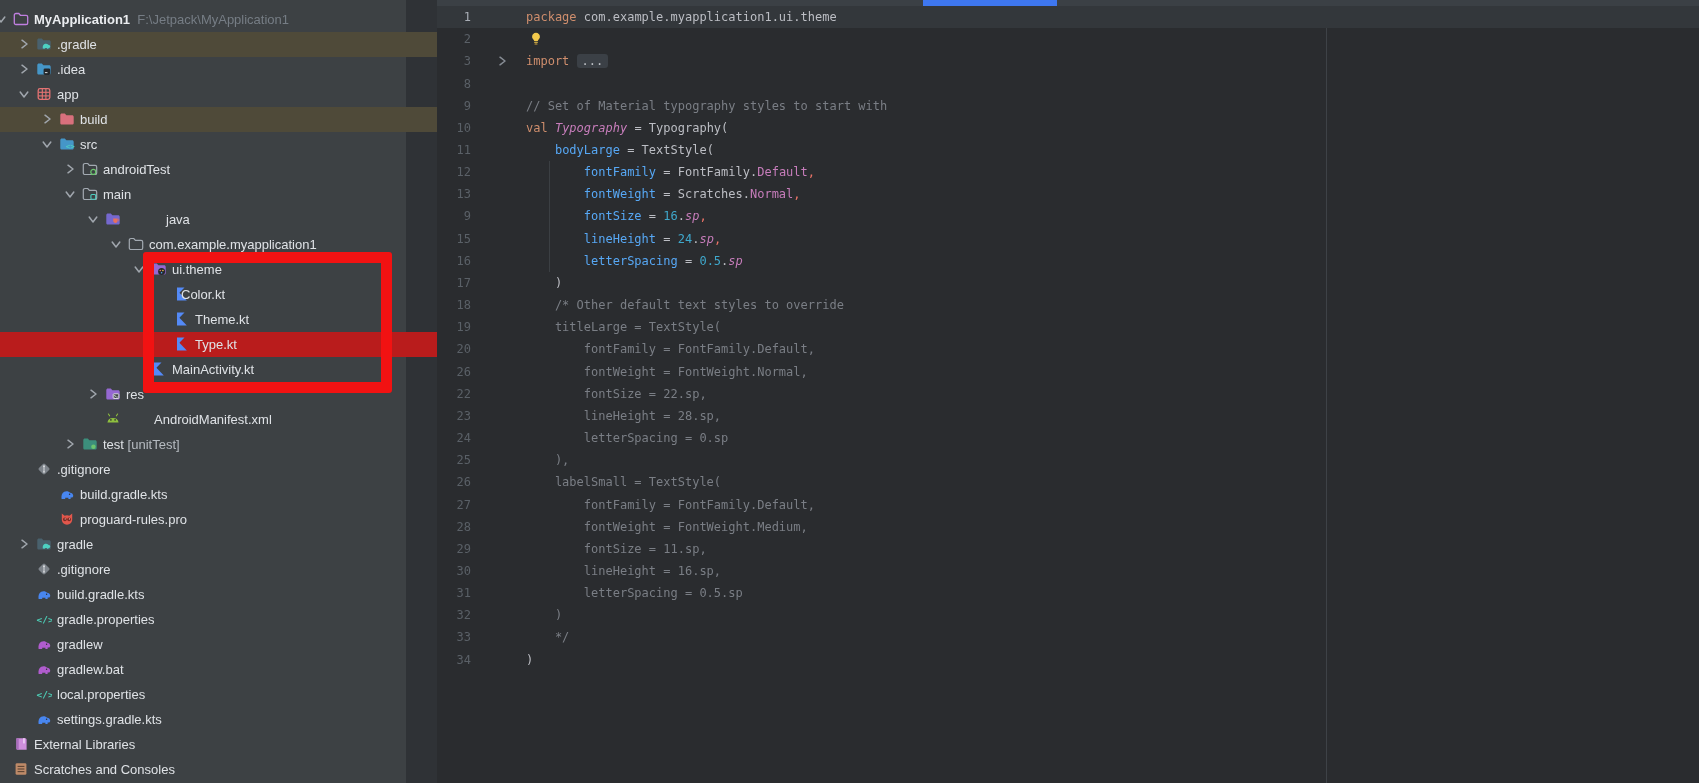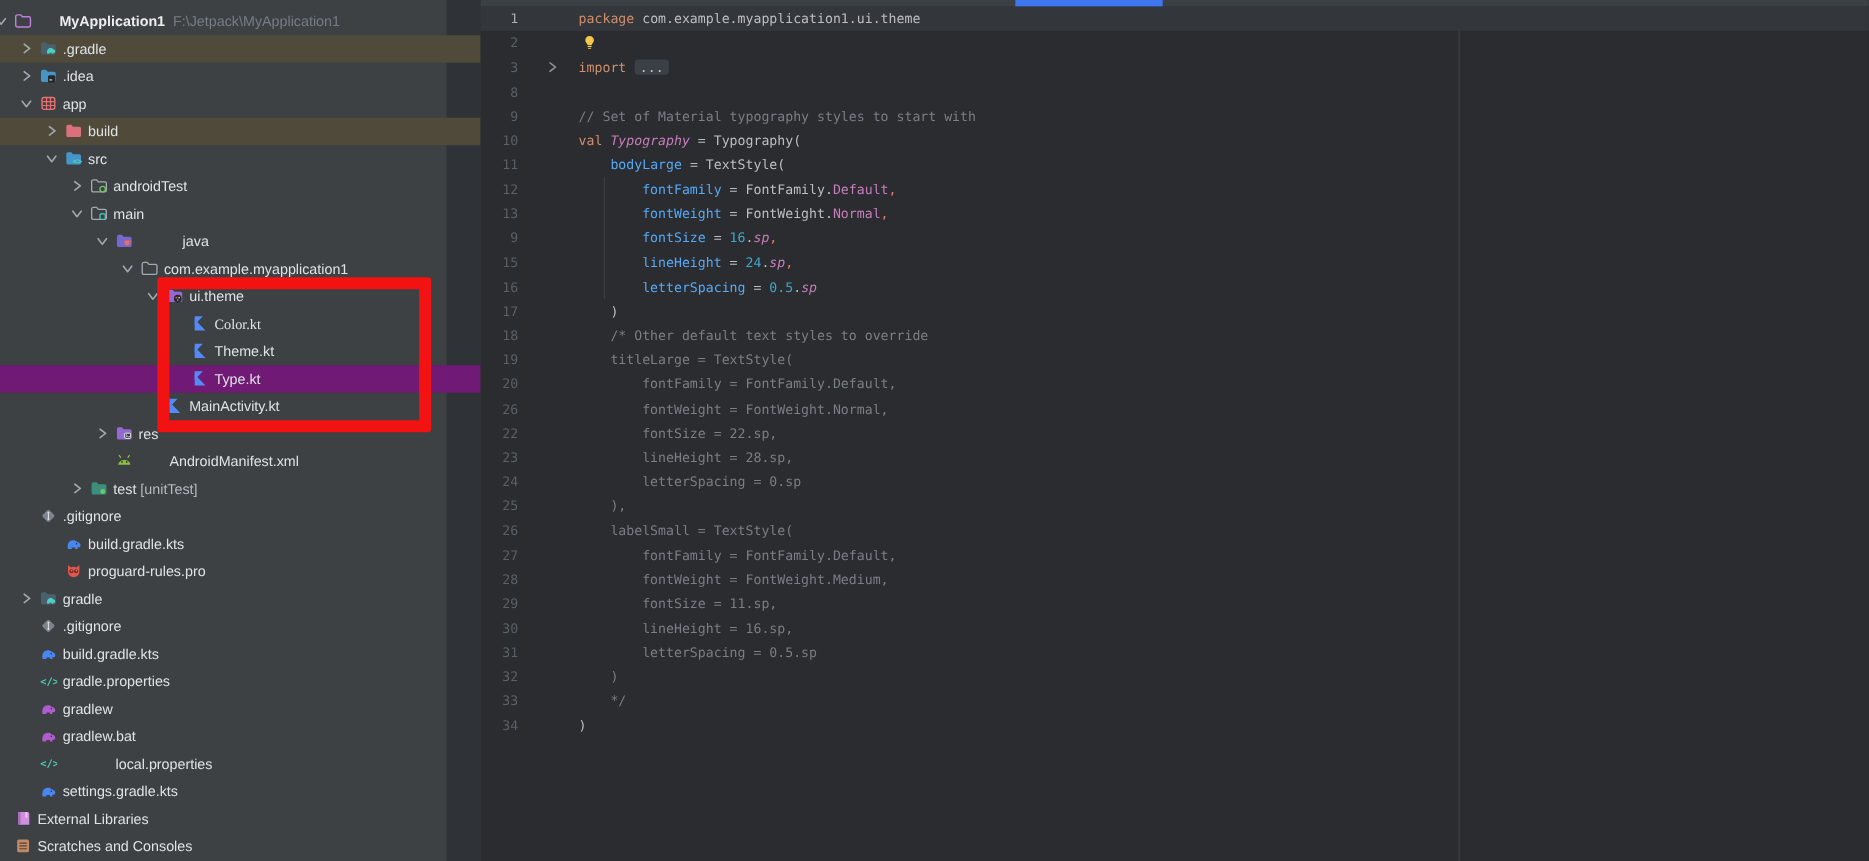--- a/index.html
+++ b/index.html
@@ -3,21 +3,21 @@
 <meta charset="utf-8">
 <style>
   html,body{margin:0;padding:0;background:#2A2C2F;}
   .stage{position:relative;width:1699px;height:783px;overflow:hidden;background:#2A2C2F;font-family:"Liberation Sans",sans-serif;}
   
   .project-panel{position:absolute;left:0;top:0;width:437px;height:783px;background:#3D4144;overflow:hidden;}
   .panel-strip{position:absolute;left:406px;top:0;width:31px;height:783px;background:#2F3236;}
   .tree{position:absolute;left:0;top:7px;width:437px;}
   .tree-row{position:relative;height:25px;width:437px;}
   .tree-row.hl-modified{background:#4F4A39;}
-  .tree-row.hl-selected{background:#701a75;}
+  .tree-row.hl-selected{background:#b91c1c;}
   .chev{position:absolute;top:5px;width:14px;height:14px;}
   .t-icon{position:absolute;top:4px;width:16px;height:16px;}
   .t-icon svg{width:16px;height:16px;display:block;}
   .t-label{position:absolute;top:0;line-height:25px;font-size:13px;color:#DFE2E6;white-space:pre;}
   .t-label.bold{font-weight:bold;color:#EBEDF0;}
   .t-path{color:#767D85;font-weight:normal;}
   .t-suffix{color:#B6BBC1;}
   
   .editor{position:absolute;left:437px;top:0;width:1262px;height:783px;background:#2A2C2F;}
   .tab-strip{position:absolute;left:0;top:0;width:1262px;height:6px;background:#3B4045;}
@@ -58,21 +58,21 @@
           <span class="chev" style="left: -6px;"><svg width="14" height="14" viewBox="0 0 14 14">
               <g transform="rotate(90 7 7)">
                 <polyline points="5,3.2 10,7 5,10.8" fill="none" stroke="#A0A6AD" stroke-width="1.5" stroke-linecap="round" stroke-linejoin="round"></polyline>
               </g>
             </svg></span>
           <span class="t-icon" style="left: 13px;">
             <svg viewBox="0 0 16 16" xmlns="http://www.w3.org/2000/svg">
               <path d="M1.3,4.1 C1.3,3.2 2,2.5 2.9,2.5 H5.8 L7.4,4.3 H13.1 C14,4.3 14.7,5 14.7,5.9 V11.9 C14.7,12.8 14,13.5 13.1,13.5 H2.9 C2,13.5 1.3,12.8 1.3,11.9 Z" fill="none" stroke="#C07FE0" stroke-width="1.3"></path>
             </svg>
           </span>
-          <span class="t-label bold" style="left: 34px; margin-left: 20px;">MyApplication1<span class="t-path">  F:\Jetpack\MyApplication1</span></span>
+          <span class="t-label bold" style="left: 34px;">MyApplication1<span class="t-path">  F:\Jetpack\MyApplication1</span></span>
         </div>
         <div class="tree-row hl-modified">
           <span class="chev" style="left: 17px;"><svg width="14" height="14" viewBox="0 0 14 14">
               <g>
                 <polyline points="5,3.2 10,7 5,10.8" fill="none" stroke="#A0A6AD" stroke-width="1.5" stroke-linecap="round" stroke-linejoin="round"></polyline>
               </g>
             </svg></span>
           <span class="t-icon" style="left: 36px;">
             <svg viewBox="0 0 16 16" xmlns="http://www.w3.org/2000/svg">
               <path d="M1.3,4.1 C1.3,3.2 2,2.5 2.9,2.5 H5.8 L7.4,4.3 H13.1 C14,4.3 14.7,5 14.7,5.9 V11.9 C14.7,12.8 14,13.5 13.1,13.5 H2.9 C2,13.5 1.3,12.8 1.3,11.9 Z" fill="#49616D"></path>
@@ -213,21 +213,21 @@
           </span>
           <span class="t-label" style="left: 172px;">ui.theme</span>
         </div>
         <div class="tree-row">
           <span class="t-icon" style="left: 174px;">
             <svg viewBox="0 0 16 16" xmlns="http://www.w3.org/2000/svg">
               <polygon points="3,1.5 10.5,1.5 3,9.3" fill="#548AF7"></polygon>
               <polygon points="3,14.5 3,4.2 12.8,14.5" fill="#548AF7"></polygon>
             </svg>
           </span>
-          <span class="t-label" style="left: 195px; font-family: Liberation Serif, serif;">Color.kt</span>
+          <span class="t-label" style="left: 181px;">Color.kt</span>
         </div>
         <div class="tree-row">
           <span class="t-icon" style="left: 174px;">
             <svg viewBox="0 0 16 16" xmlns="http://www.w3.org/2000/svg">
               <polygon points="3,1.5 10.5,1.5 3,9.3" fill="#548AF7"></polygon>
               <polygon points="3,14.5 3,4.2 12.8,14.5" fill="#548AF7"></polygon>
             </svg>
           </span>
           <span class="t-label" style="left: 195px;">Theme.kt</span>
         </div>
@@ -382,21 +382,21 @@
             </svg>
           </span>
           <span class="t-label" style="left: 57px;">gradlew.bat</span>
         </div>
         <div class="tree-row">
           <span class="t-icon" style="left: 36px;">
             <svg viewBox="0 0 16 16" xmlns="http://www.w3.org/2000/svg">
               <text x="0.5" y="11.6" font-family="DejaVu Sans Mono,monospace" font-size="9.5" font-weight="bold" fill="#4DD0B8">&lt;/&gt;</text>
             </svg>
           </span>
-          <span class="t-label" style="left: 57px; margin-left: 48px;">local.properties</span>
+          <span class="t-label" style="left: 57px;">local.properties</span>
         </div>
         <div class="tree-row">
           <span class="t-icon" style="left: 36px;">
             <svg viewBox="0 0 16 16" xmlns="http://www.w3.org/2000/svg">
               <path d="M2.6,13 C2.1,10 2.8,6.9 5.2,5.7 C7.4,4.6 9.9,5.2 11.2,6.8 C12.8,6.9 14,8 14.2,9.5 C14.4,10.7 13.6,11.6 12.4,11.6 L11.6,11.6 L11.6,13 L9.4,13 L9.4,11.7 L6.2,11.7 L6.2,13 Z" fill="#4886F0"></path>
               <circle cx="10.6" cy="8.3" r=".7" fill="#2B2D30"></circle>
             </svg>
           </span>
           <span class="t-label" style="left: 57px;">settings.gradle.kts</span>
         </div>
@@ -477,21 +477,21 @@
           <span class="code-text"><span class="tk-def">    </span><span class="tk-prop">bodyLarge</span><span class="tk-def"> = TextStyle(</span></span>
         </div>
         <div class="code-line">
           <span class="ln">12</span>
           <span class="gap"></span>
           <span class="code-text"><span class="tk-def">        </span><span class="tk-prop">fontFamily</span><span class="tk-def"> = FontFamily.</span><span class="tk-mem">Default</span><span class="tk-cm">,</span></span>
         </div>
         <div class="code-line">
           <span class="ln">13</span>
           <span class="gap"></span>
-          <span class="code-text"><span class="tk-def">        </span><span class="tk-prop">fontWeight</span><span class="tk-def"> = FontWeight.</span><span class="tk-mem">Normal</span><span class="tk-cm">,</span></span>
+          <span class="code-text"><span class="tk-def">        </span><span class="tk-prop">fontWeight</span><span class="tk-def"> = Scratches.</span><span class="tk-mem">Normal</span><span class="tk-cm">,</span></span>
         </div>
         <div class="code-line">
           <span class="ln">9</span>
           <span class="gap"></span>
           <span class="code-text"><span class="tk-def">        </span><span class="tk-prop">fontSize</span><span class="tk-def"> = </span><span class="tk-num">16</span><span class="tk-def">.</span><span class="tk-ext">sp</span><span class="tk-cm">,</span></span>
         </div>
         <div class="code-line">
           <span class="ln">15</span>
           <span class="gap"></span>
           <span class="code-text"><span class="tk-def">        </span><span class="tk-prop">lineHeight</span><span class="tk-def"> = </span><span class="tk-num">24</span><span class="tk-def">.</span><span class="tk-ext">sp</span><span class="tk-cm">,</span></span>

